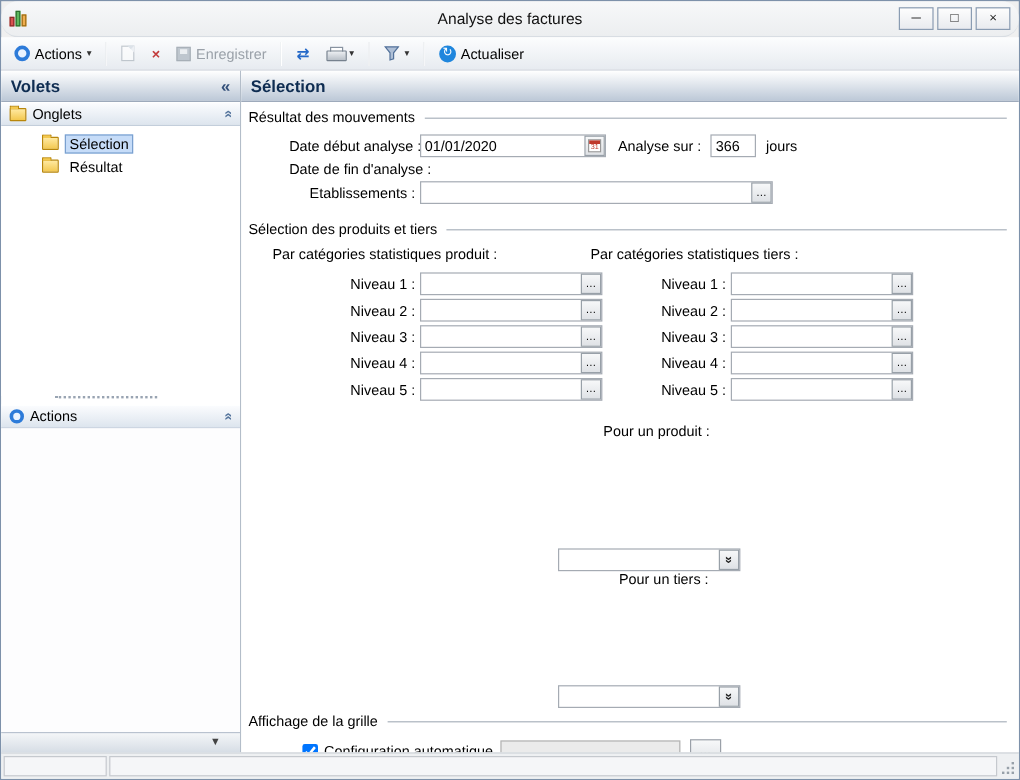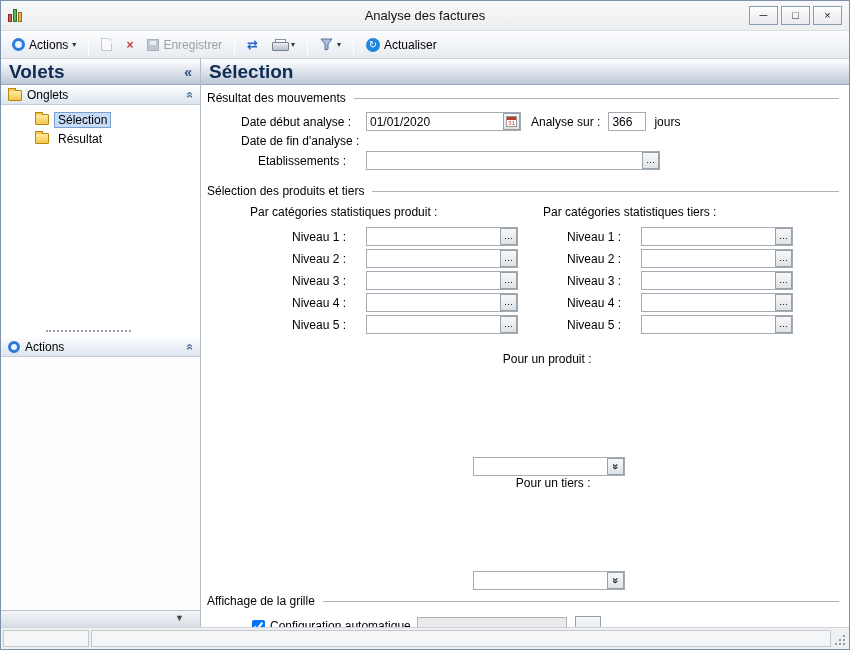--- a/index.html
+++ b/index.html
@@ -2,21 +2,21 @@
 <html><head>
 <meta charset="utf-8">
 <style>
   * { box-sizing: border-box; margin: 0; padding: 0; }
   html, body { width: 850px; height: 650px; }
   body { font-family: "Liberation Sans", "DejaVu Sans", sans-serif; font-size: 12px; color: #000; background: #fff; }
 
   .window { width: 850px; height: 650px; border: 1px solid #7d91aa; display: flex; flex-direction: column; background: #f0f0f0; }
 
   
-  .titlebar { flex: 0 0 30px; background: linear-gradient(#f7f8f9, #eceef0); border-bottom: 1px solid #d8dde3; position: relative; display: flex; align-items: center; }
+  .titlebar { flex: 0 0 30px; background: linear-gradient(#f7f8f9, #eceef0); border-bottom: 1px solid #d8dde3; position: relative; display: flex; align-items: center; border-radius: 14px; }
   .app-icon { width: 15px; height: 15px; margin-left: 7px; position: relative; z-index: 1; }
   .app-icon i { position: absolute; bottom: 1px; width: 4px; display: block; }
   .app-icon .b1 { left: 0; height: 8px; background: #d9534f; border: 1px solid #8a2f2b; }
   .app-icon .b2 { left: 5px; height: 13px; background: #5cb85c; border: 1px solid #2d6e2d; }
   .app-icon .b3 { left: 10px; height: 10px; background: #f0ad4e; border: 1px solid #9a6b13; }
   .title { position: absolute; left: 0; right: 0; text-align: center; font-size: 13px; color: #111; }
   .winbtns { margin-left: auto; display: flex; gap: 3px; margin-right: 7px; z-index: 1; }
   .winbtn { width: 29px; height: 19px; border: 1px solid #8a9cb2; background: linear-gradient(#fdfdfd, #e9ebef); font-size: 11px; line-height: 17px; text-align: center; color: #222; cursor: default; }
 
   
@@ -35,21 +35,21 @@
   .icon-save::before { content: ""; position: absolute; top: 1px; left: 2px; right: 2px; height: 4px; background: #e8ecef; }
   .icon-printer { width: 15px; height: 12px; position: relative; display: inline-block; }
   .icon-printer::before { content: ""; position: absolute; top: 0; left: 3px; width: 9px; height: 5px; background: #fff; border: 1px solid #8893a0; }
   .icon-printer::after { content: ""; position: absolute; bottom: 0; left: 0; width: 15px; height: 7px; background: linear-gradient(#eceff2, #b9c0c8); border: 1px solid #76818e; border-radius: 1px; }
   .icon-actualiser { width: 14px; height: 14px; border-radius: 50%; background: #1f86dd; color: #fff; font-size: 10px; line-height: 14px; text-align: center; display: inline-block; }
 
   
   .bodyrow { flex: 1 1 auto; display: flex; min-height: 0; }
   .sidebar { flex: 0 0 200px; width: 200px; display: flex; flex-direction: column; border-right: 1px solid #b3bdc9; background: #fff; }
   .panel-header { flex: 0 0 26px; height: 26px; background: linear-gradient(#ffffff, #bcc8d7); border-bottom: 1px solid #9eaabb; display: flex; align-items: center; padding: 0 8px; }
-  .panel-header .ptitle { font-size: 19px; font-weight: bold; color: #0f2d52; text-align: center; }
+  .panel-header .ptitle { font-size: 14px; font-weight: bold; color: #0f2d52; text-align: center; }
   .panel-header .collapse { margin-left: auto; color: #33507a; font-weight: bold; font-size: 14px; line-height: 14px; }
   .group-header { flex: 0 0 20px; height: 20px; background: linear-gradient(#fbfcfe, #dde5ee); border-top: 1px solid #fff; border-bottom: 1px solid #c3cedb; display: flex; align-items: center; padding: 0 7px; gap: 5px; }
   .chev-up { margin-left: auto; color: #54749c; font-weight: bold; display: inline-block; transform: rotate(-90deg); font-size: 12px; }
   .folder { width: 14px; height: 11px; background: linear-gradient(#ffe9a0, #f3c84f); border: 1px solid #b8860b; border-radius: 1px; position: relative; display: inline-block; flex: 0 0 14px; }
   .folder::before { content: ""; position: absolute; top: -3px; left: -1px; width: 6px; height: 2px; background: #f3c84f; border: 1px solid #b8860b; border-bottom: none; border-radius: 1px 1px 0 0; }
   .tree { flex: 1 1 0; background: #fff; padding-top: 5px; }
   .tree-item { display: flex; align-items: center; gap: 5px; padding-left: 34px; height: 19px; }
   .tree-item .tlabel { padding: 0 3px; border: 1px solid transparent; }
   .tree-item.selected .tlabel { background: #c6dcf8; border: 1px solid #7aa0cf; }
   .dots { height: 0; border-top: 2px dotted #99a4b2; width: 85px; margin: 0 0 5px 45px; background: #fff; }
@@ -60,29 +60,29 @@
   .main { flex: 1 1 auto; display: flex; flex-direction: column; background: #fff; min-width: 0; }
   .content { flex: 1 1 auto; padding: 6px 8px 0 6px; overflow: hidden; }
 
   
   .sec-title { display: flex; align-items: center; margin-bottom: 7px; }
   .sec-title .line { flex: 1; border-top: 1px solid #aab2bc; margin-left: 8px; margin-right: 2px; }
   .row { display: flex; align-items: center; margin-bottom: 3px; }
   .indent { margin-left: 34px; }
   .lbl { width: 105px; text-align: right; margin-right: 4px; white-space: nowrap; flex: 0 0 105px; }
   .lbl2 { width: 95px; flex: 0 0 95px; text-align: right; margin-right: 4px; margin-left: 8px; white-space: nowrap; }
-  .field { position: relative; display: inline-flex; height: 19px; margin-left: 16px; }
+  .field { position: relative; display: inline-flex; height: 19px; }
   .field input { width: 100%; height: 19px; border: 1px solid #a5abb3; padding: 0 3px; font: inherit; background: #fff; }
   .field.has-btn input { padding-right: 20px; }
   .fbtn { position: absolute; right: 1px; top: 1px; bottom: 1px; width: 17px; border: 1px solid #98a0a8; background: linear-gradient(#f7f8f9, #dfe2e6); font-size: 9px; line-height: 1; padding: 0; display: flex; align-items: center; justify-content: center; }
   .w155 { width: 155px; } .w152 { width: 152px; } .w294 { width: 294px; } .w38 { width: 38px; }
   .cal { width: 11px; height: 11px; background: #fff; border: 1px solid #999; position: relative; display: block; font-size: 6px; line-height: 7px; color: #c0392b; text-align: right; padding: 3px 1px 0 0; }
   .cal::before { content: ""; position: absolute; top: 0; left: 0; right: 0; height: 3px; background: #c0392b; }
   .chev2 { display: inline-block; transform: rotate(90deg); font-weight: bold; font-size: 11px; color: #222; }
-  .colheads { margin-left: 43px; display: flex; margin-bottom: 8px; gap: 28px; }
+  .colheads { margin-left: 20px; display: flex; margin-bottom: 8px; }
   .ch1 { width: 265px; flex: 0 0 265px; }
   .gap-top-14 { margin-top: 14px; }
   .gap-top-16 { margin-top: 4px; }
   .gap-top-18 { margin-top: 18px; flex-direction: column; }
   .mid-label { margin-left: 10px; white-space: nowrap; }
   .after-label { margin-left: 8px; white-space: nowrap; }
   .aff-row { margin-left: 45px; display: flex; align-items: center; margin-top: 8px; }
   .aff-row input[type=checkbox] { width: 13px; height: 13px; }
   .cb-label { margin-left: 5px; white-space: nowrap; }
   .ou-label { margin-left: 14px; white-space: pre; }

